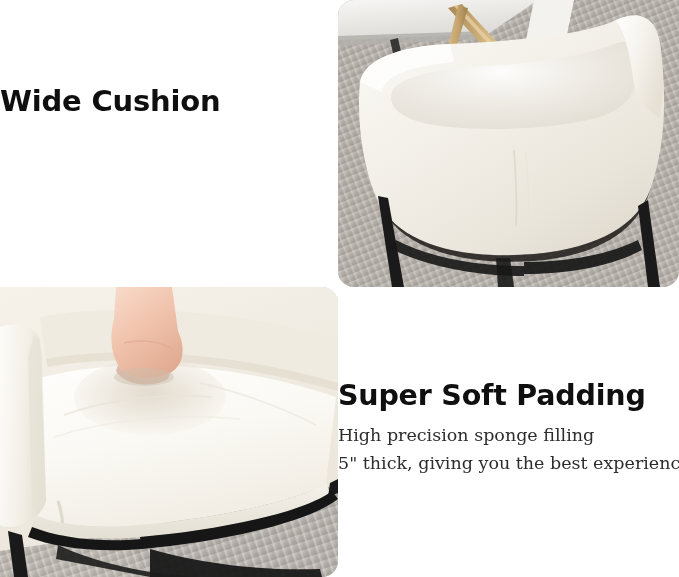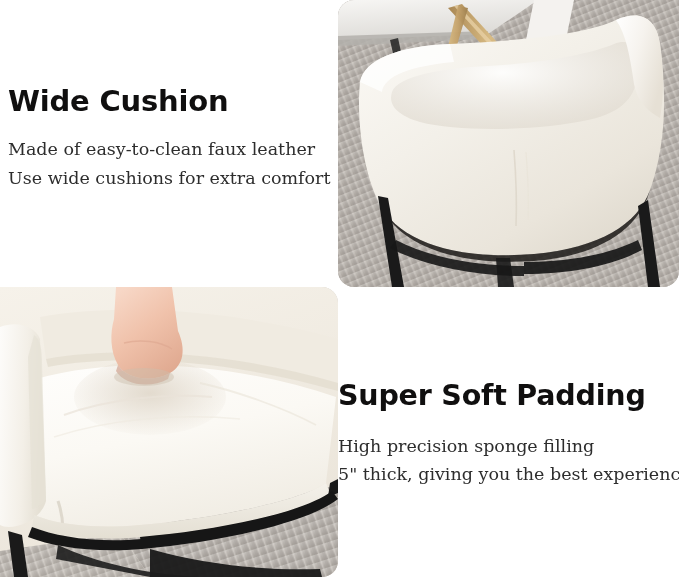--- a/index.html
+++ b/index.html
@@ -17,21 +17,20 @@
   }
 
   
   .text-panel {
     position: absolute;
     box-sizing: border-box;
   }
   #panel-wide-cushion {
     left: 0; top: 0;
     width: 338px; height: 287px;
-    padding-left: 8px;
     padding-top: 84px;
   }
   #panel-super-soft {
     left: 338px; top: 287px;
     width: 341px; height: 290px;
     padding-top: 92px;
   }
 
   .heading {
     font-family: "DejaVu Sans", sans-serif;
@@ -51,21 +50,21 @@
     margin-top: 17px;
   }
   .body-line {
     font-family: "DejaVu Serif", "Liberation Serif", serif;
     font-weight: 400;
     font-size: 17.5px;
     line-height: 29px;
     color: #2d2d2d;
     white-space: nowrap;
   }
-  #panel-super-soft .body-lines { margin-top: 19px; }
+  #panel-super-soft .body-lines { margin-top: 8px; }
   #panel-super-soft .body-line { font-size: 17.5px; line-height: 28px; }
 
   
   .photo {
     position: absolute;
     overflow: hidden;
     background: #cfcac4;
   }
   #photo-chair-back {
     left: 338px; top: 0;
@@ -79,24 +78,20 @@
   }
   .photo svg { display: block; width: 100%; height: 100%; }
 </style>
 </head>
 <body>
 
 <div id="canvas">
 
   <div id="panel-wide-cushion" class="text-panel">
     <div class="heading">Wide Cushion</div>
-    <div class="body-lines">
-      <div class="body-line">Made of easy-to-clean faux leather</div>
-      <div class="body-line">Use wide cushions for extra comfort</div>
-    </div>
   </div>
 
   <div id="photo-chair-back" class="photo">
     <svg viewBox="0 0 341 287" preserveAspectRatio="xMidYMid slice">
       <defs>
         <linearGradient id="rugGrad" x1="0" y1="0" x2="0.3" y2="1">
           <stop offset="0%" stop-color="#d4d0ca"></stop>
           <stop offset="45%" stop-color="#bcb7b1"></stop>
           <stop offset="100%" stop-color="#a9a39d"></stop>
         </linearGradient>

